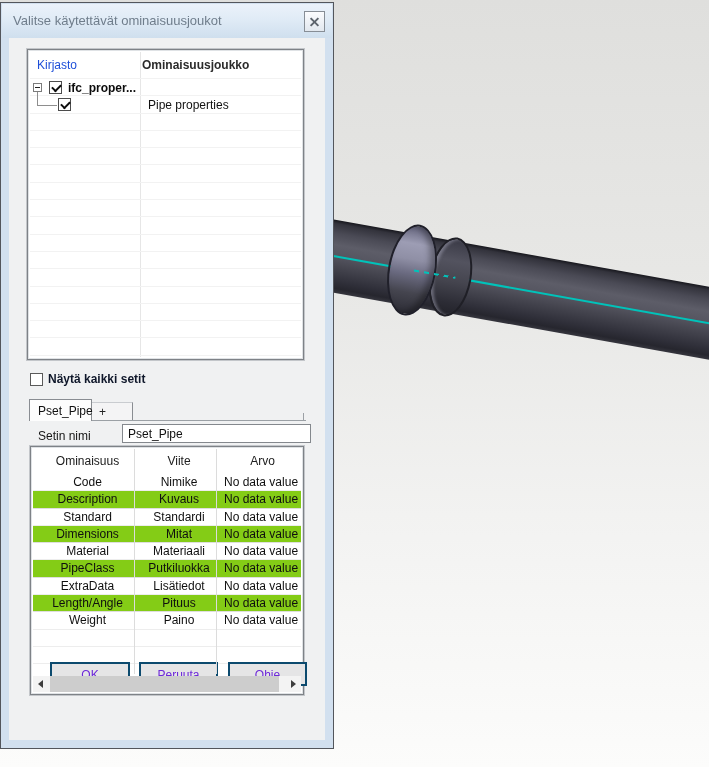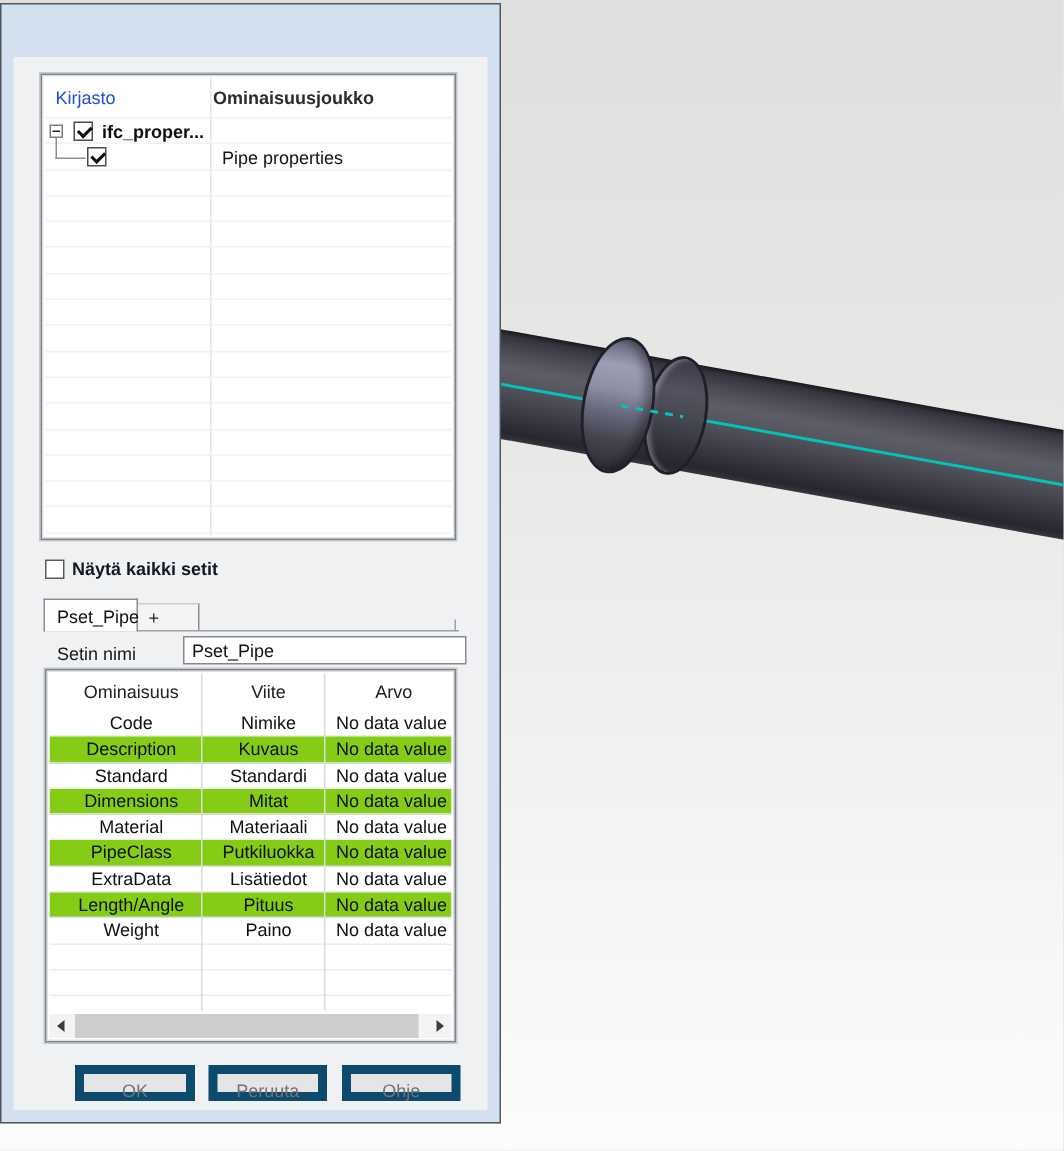--- a/index.html
+++ b/index.html
@@ -95,40 +95,47 @@
   .c0{width:101px;} .c1{width:82px;} .c2{flex:1;}
   .t-scroll{position:absolute;left:2px;right:2px;bottom:2px;height:16px;background:#f3f3f3;z-index:2;}
   .sb-btn{position:absolute;top:0;width:16px;height:16px;background:#f3f3f3;}
   .sb-left{left:0;} .sb-right{right:0;}
   .tri{position:absolute;top:4px;width:0;height:0;border-top:4px solid transparent;
     border-bottom:4px solid transparent;}
   .tri-left{left:5px;border-right:5px solid #3d3d3d;}
   .tri-right{left:6px;border-left:5px solid #3d3d3d;}
   .sb-thumb{position:absolute;left:17px;top:0;width:229px;height:16px;background:#cdcdcd;}
   
-  .btn{position:absolute;top:672px;height:24px;box-sizing:border-box;background:#e5e5e6;
-    border:6px solid #0c4a6e;text-align:center;line-height:22px;color:#737373;cursor:default;}
+  .btn{position:absolute;top:624px;height:24px;box-sizing:border-box;background:#e5e5e6;
+    border:2px solid #0c4a6e;text-align:center;line-height:22px;color:#6d28d9;cursor:default;}
   .btn-ok{left:41px;width:80px;}
   .btn-cancel{left:130px;width:79px;}
   .btn-help{left:219px;width:79px;}
 </style>
 </head>
 <body>
 
 <div class="viewport">
   <div class="pipe-assembly">
     <div class="pipe-body"></div>
     <div class="pipe-centerline" style="background: rgb(0, 195, 186);"></div>
     <div class="ring-back"></div>
     <div class="ring-front"></div>
     <div class="centerline-dashes" style="background: repeating-linear-gradient(90deg, rgb(0, 195, 186) 0px, rgb(0, 195, 186) 5px, transparent 5px, transparent 10px);"></div>
   </div>
 </div>
 
 <div class="dialog">
+  <div class="titlebar">
+    <span class="title-text">Valitse käytettävät ominaisuusjoukot</span>
+    <div class="close-btn">
+      <span class="x-bar x-a"></span>
+      <span class="x-bar x-b"></span>
+    </div>
+  </div>
 
   <div class="client">
 
     <div class="treebox">
       <div class="tree-vline"></div>
       <span class="tree-h1">Kirjasto</span>
       <span class="tree-h2">Ominaisuusjoukko</span>
       <div class="tree-rows">
         <div class="tree-row">
           <div class="expand-box">

